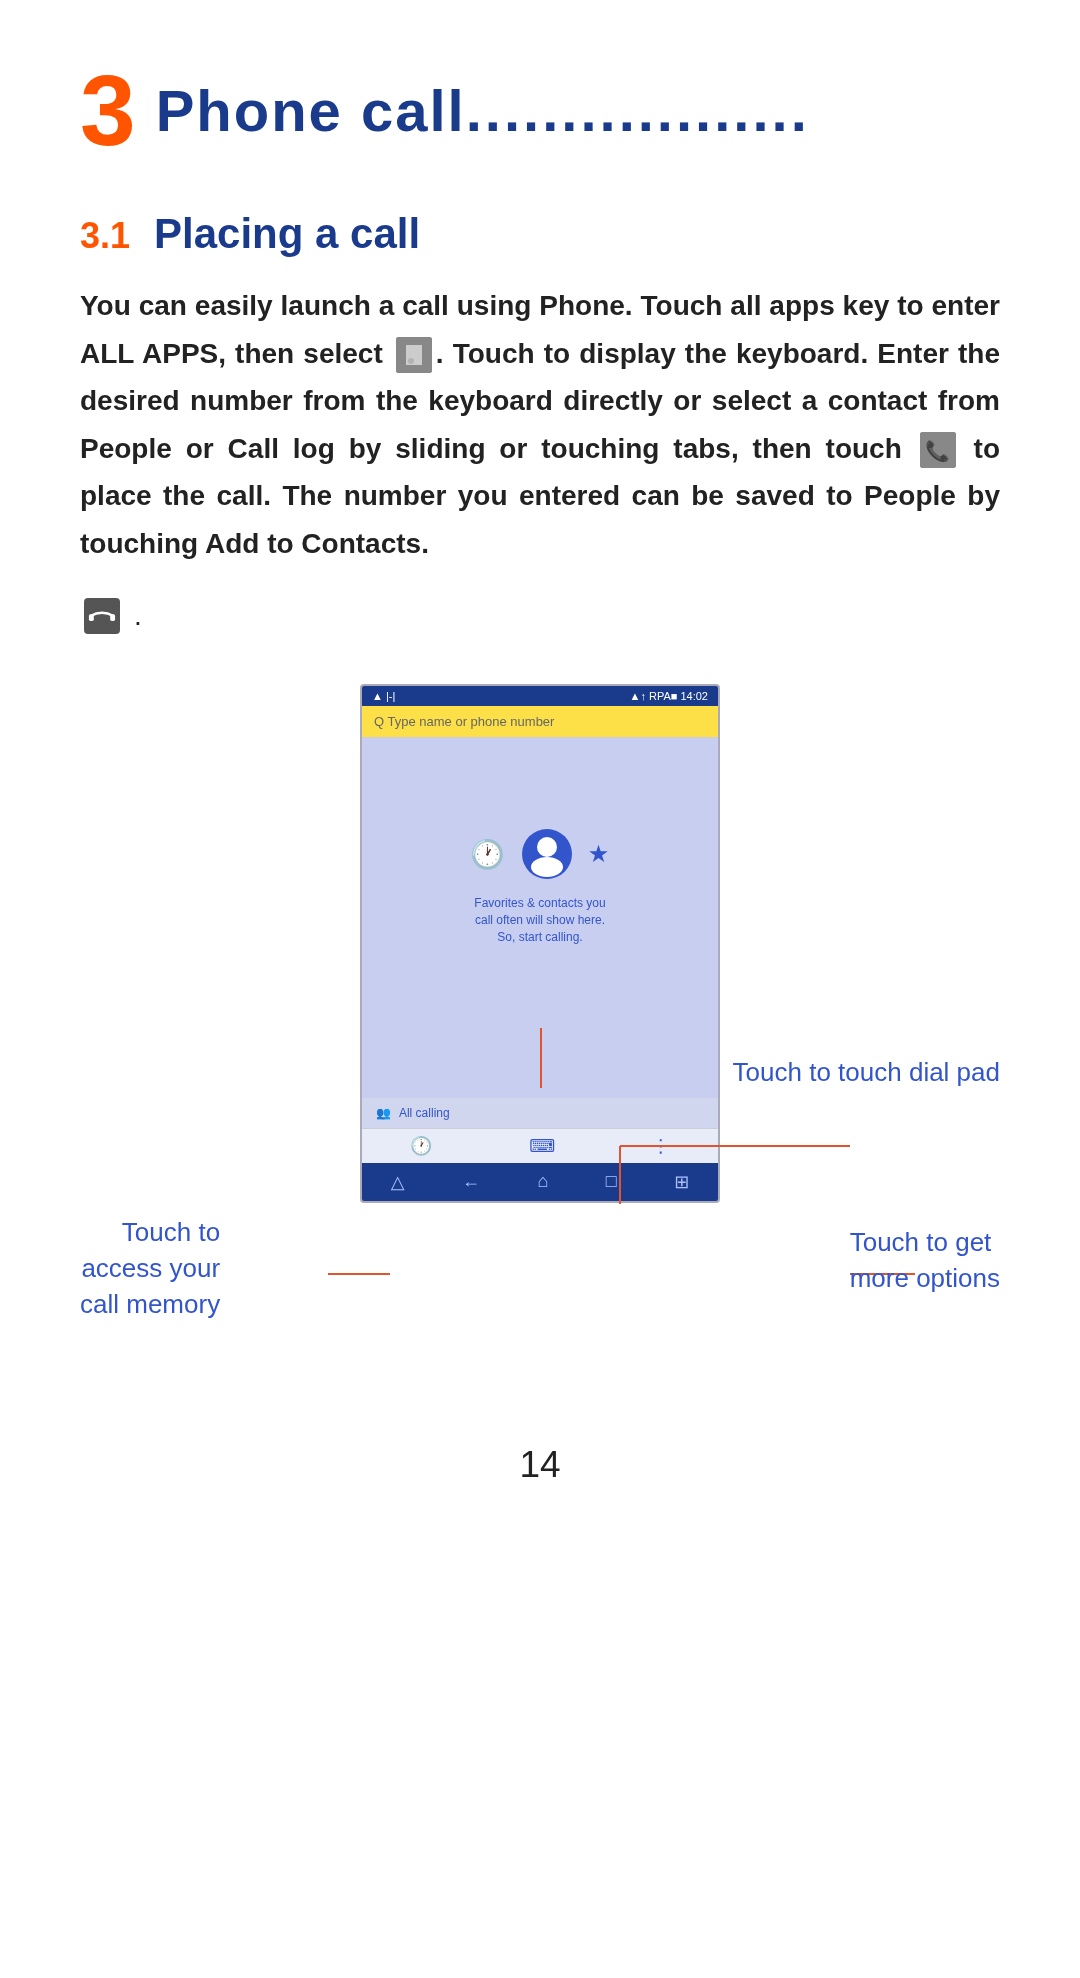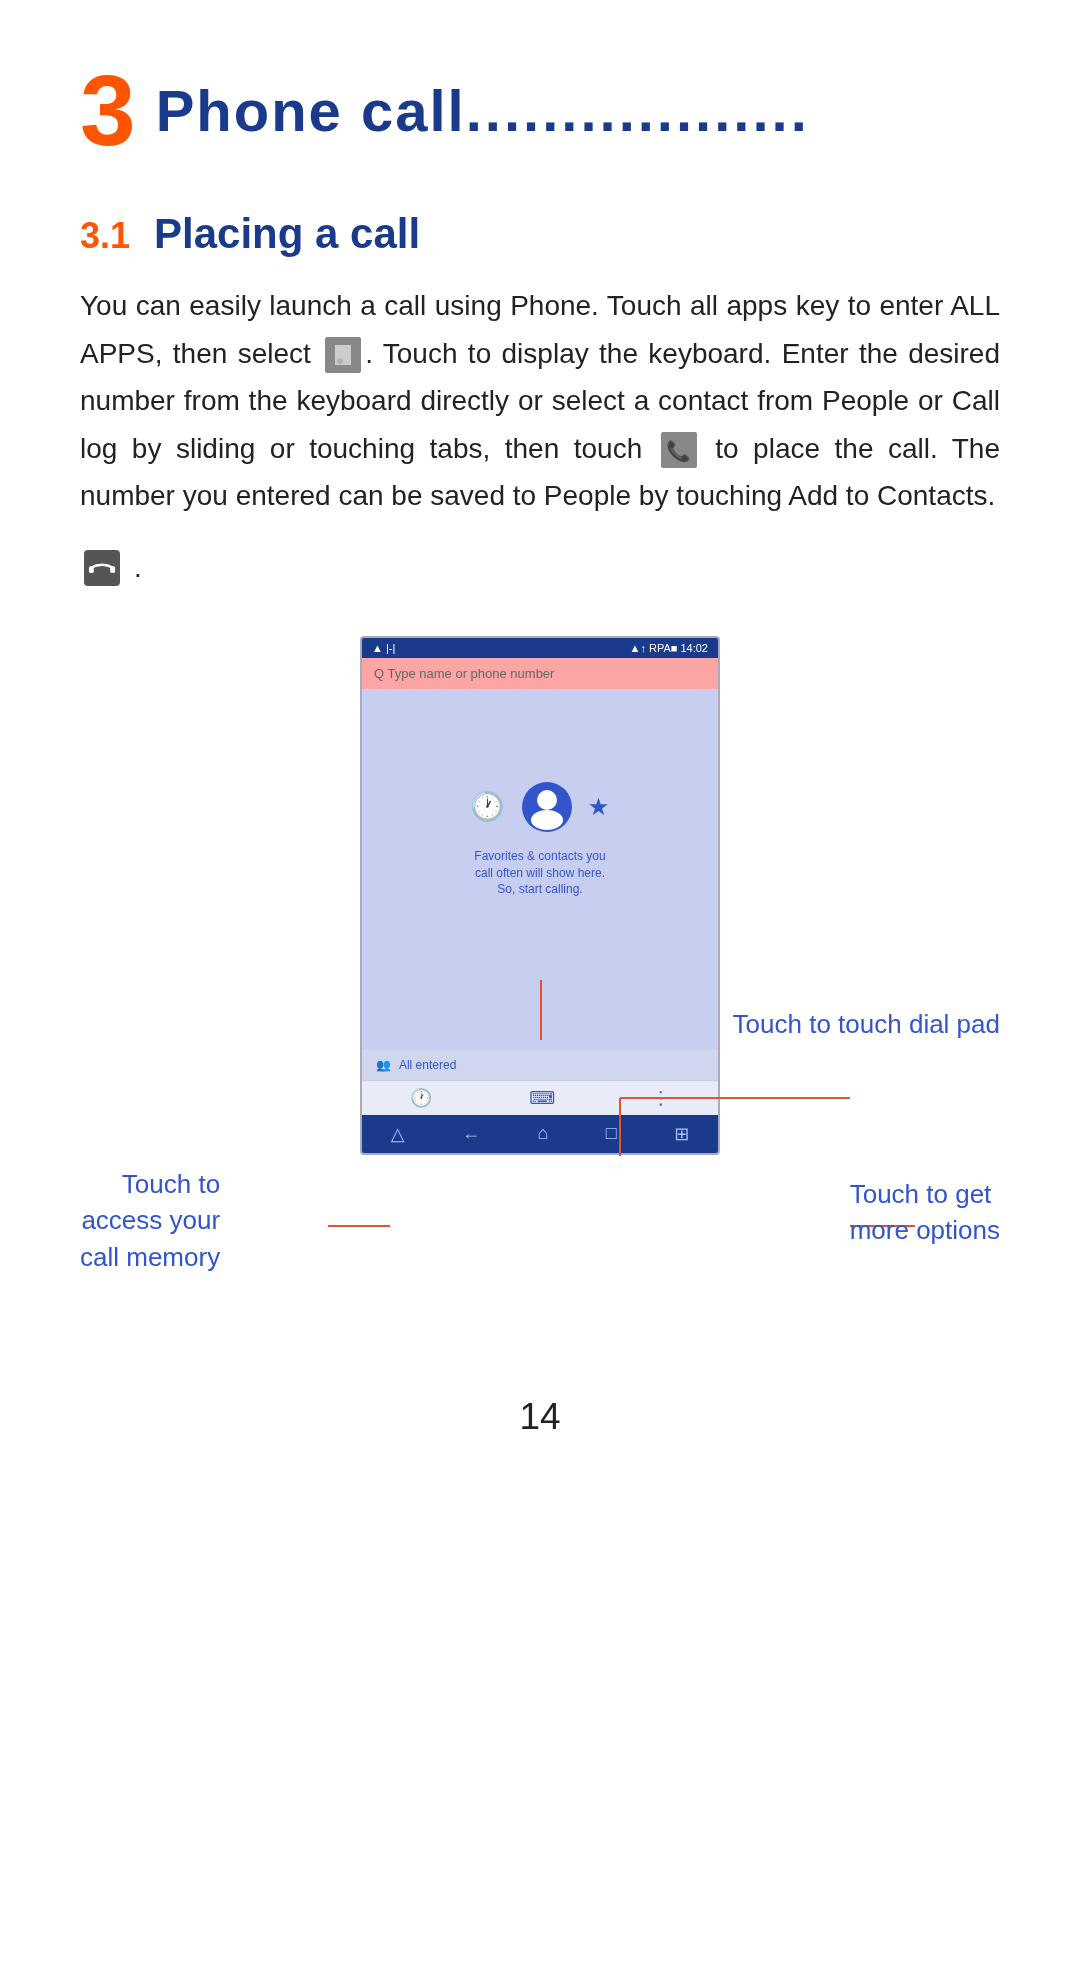--- a/index.html
+++ b/index.html
@@ -47,20 +47,21 @@
       font-size: 42px;
       font-weight: 900;
       color: #1a3a8c;
     }
     .body-text {
       font-size: 28px;
       line-height: 1.7;
       color: #222;
       text-align: justify;
       margin-bottom: 20px;
+      font-weight: bold;
     }
     .inline-icon {
       display: inline-block;
       width: 36px;
       height: 36px;
       background: #888;
       border-radius: 3px;
       vertical-align: middle;
       margin: 0 4px;
       position: relative;
@@ -96,21 +97,21 @@
     .phone-status-bar {
       background: #1a3a8c;
       color: white;
       font-size: 11px;
       padding: 4px 10px;
       display: flex;
       justify-content: space-between;
       align-items: center;
     }
     .phone-search-bar {
-      background: #fca5a5;
+      background: #fde047;
       padding: 8px 12px;
       font-size: 13px;
       color: #666;
       border-bottom: 1px solid #ccd;
     }
     .phone-content {
       background: #c8cef0;
       min-height: 280px;
       display: flex;
       flex-direction: column;
@@ -285,21 +286,21 @@
             Favorites &amp; contacts you<br>call often will show here.<br>So, start calling.
           </div>
         </div>
 
         <div class="phone-dial-area">
           <div class="phone-dial-line"></div>
         </div>
 
         <div class="phone-contacts-bar">
           <span>👥</span>
-          <span>All entered</span>
+          <span>All calling</span>
         </div>
 
         <div class="phone-bottom-bar">
           <span class="phone-bottom-icon">🕐</span>
           <span class="phone-bottom-icon">⌨</span>
           <span class="phone-bottom-icon">⋮</span>
         </div>
 
         <div class="phone-nav-bar">
           <span class="phone-nav-icon">△</span>

